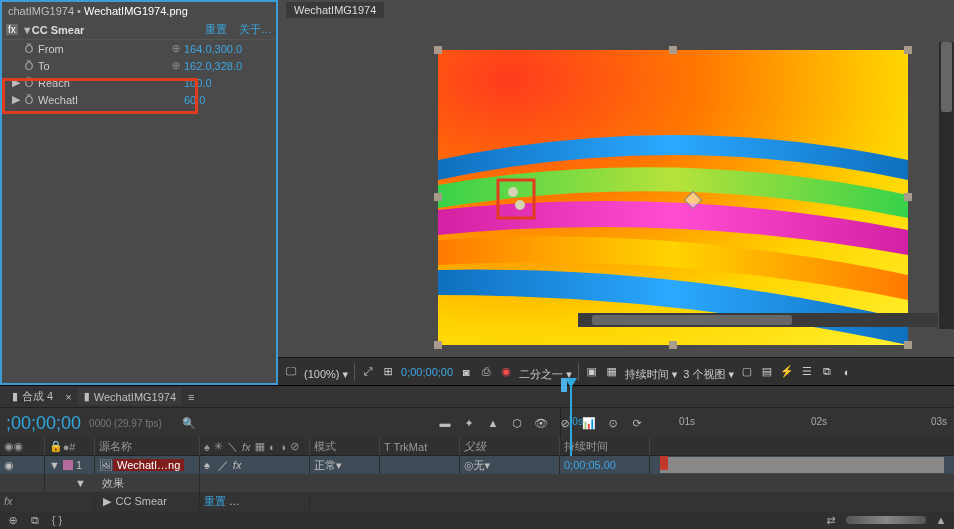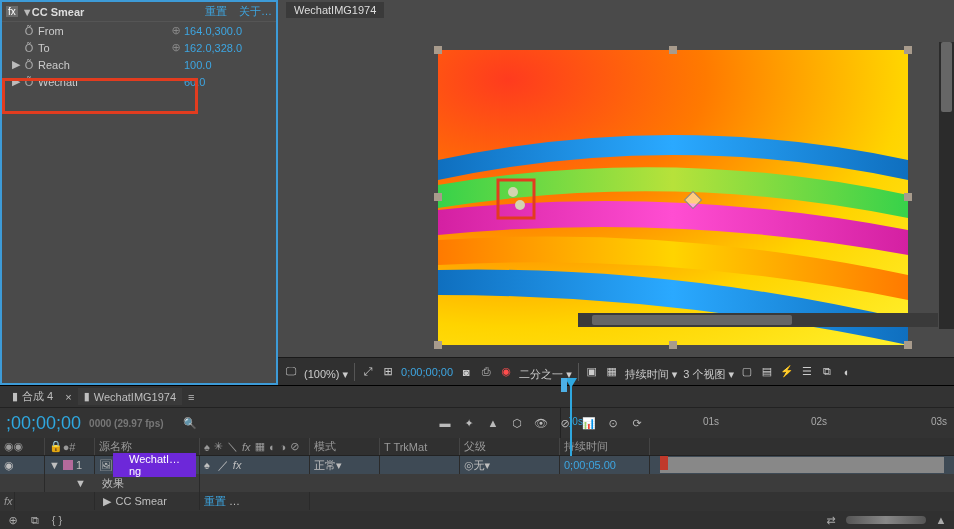--- a/index.html
+++ b/index.html
@@ -40,39 +40,43 @@
 .tl-icons { margin-left: auto; display: flex; gap: 10px; padding-right: 10px; color: #bbb; }
 .ruler { position: absolute; left: 560px; right: 0; top: -30px; height: 30px; border-left: 1px solid #222; }
 .ruler-label { position: absolute; top: 8px; color: #aaa; font-size: 10px; }
 .playhead { position: absolute; top: -30px; width: 12px; height: 130px; }
 .columns-header { height: 18px; background: #303030; display: flex; align-items: center; font-size: 10px; color: #999; border-bottom: 1px solid #222; }
 .col { padding: 0 4px; border-right: 1px solid #444; height: 100%; display: flex; align-items: center; }
 .layer-row { height: 18px; display: flex; align-items: center; background: #3e4a55; }
 .layer-row.grey { background: #3c3c3c; }
 .layer-row.dark { background: #333; }
 .lcell { padding: 0 4px; display: flex; align-items: center; height: 100%; border-right: 1px solid #2a2a2a; }
-.layer-name-box { background: #6d28d9; padding: 0 16px; color: #fff; }
+.layer-name-box { background: #7f1d1d; padding: 0 4px; color: #fff; }
 .blue-link { color: #3da6e2; }
 .track-area { position: absolute; left: 660px; right: 0; top: 0; bottom: 0; }
 .track-bar { position: absolute; height: 16px; background: #888; top: 1px; left: 0; right: 10px; }
 .marker { position: absolute; width: 8px; height: 14px; background: #c0392b; }
 .footer-bar { height: 18px; background: #303030; display: flex; align-items: center; gap: 8px; padding: 0 6px; color: #aaa; }
 .sm-icon { width: 14px; height: 14px; display: inline-flex; align-items: center; justify-content: center; }
 .scrollbar-v { position: absolute; right: 0; top: 22px; bottom: 28px; width: 15px; background: #2b2b2b; }
 .sb-thumb-v { position: absolute; top: 0; left: 2px; right: 2px; height: 70px; background: #666; border-radius: 2px; }
 .scrollbar-h { position: absolute; left: 300px; right: 16px; bottom: 30px; height: 14px; background: #3a3a3a; }
 .sb-thumb-h { position: absolute; top: 2px; bottom: 2px; left: 14px; width: 200px; background: #666; border-radius: 2px; }
 .red-highlight { position: absolute; border: 3px solid #e23c1f; pointer-events: none; z-index: 10; }
 </style>
 </head>
 <body>
 
 <div class="top-area">
 
   <div class="effects-panel" style="position:relative;">
+    <div class="ep-title">
+      <span>chatIMG1974 •</span>
+      <span style="color:#fff">WechatIMG1974.png</span>
+    </div>
     <div class="fx-header">
       <span class="fx-badge">fx</span>
       <span class="tri">▼</span>
       <span class="fx-name">CC Smear</span>
       <span class="fx-reset">重置</span>
       <span class="fx-about">关于…</span>
     </div>
 
     <div class="prop-row">
       <span class="tri"></span>
@@ -205,41 +209,41 @@
     <span>×</span>
     <div class="comp-tab active">
       <span>▮</span>
       <span>WechatIMG1974</span>
     </div>
     <span>≡</span>
   </div>
 
   <div class="tl-header">
     <span class="timecode">;00;00;00</span>
-    <div style="display:flex; flex-direction:column; justify-content:center;font-weight:bold;">
+    <div style="display:flex; flex-direction:column; justify-content:center;">
       <span class="fps">0000 (29.97 fps)</span>
     </div>
     <span class="search-icon">🔍</span>
     <div class="tl-icons" style="margin-right:300px;">
       <span class="sm-icon">▬</span>
       <span class="sm-icon">✦</span>
       <span class="sm-icon">▲</span>
       <span class="sm-icon">⬡</span>
       <span class="sm-icon">👁</span>
       <span class="sm-icon">⊘</span>
       <span class="sm-icon">📊</span>
       <span class="sm-icon">⊙</span>
       <span class="sm-icon">⟳</span>
     </div>
   </div>
 
   <div style="position:relative; flex:1;">
     <div class="ruler">
       <span class="ruler-label" style="left:8px; color:#2fa8e0;">)0s</span>
-      <span class="ruler-label" style="left:142px;">01s</span>
+      <span class="ruler-label" style="left:118px;">01s</span>
       <span class="ruler-label" style="left:250px;">02s</span>
       <span class="ruler-label" style="left:370px;">03s</span>
       <svg class="playhead" style="left:4px;">
           <polygon points="0,0 12,0 6,10" fill="#2fa8e0"></polygon>
           <rect x="5" y="8" width="2" height="120" fill="#2fa8e0"></rect>
         </svg>
       <svg class="playhead" style="left:0px; top:-30px;">
           <rect x="0" y="0" width="6" height="14" fill="#4db0e6"></rect>
         </svg>
     </div>
@@ -256,21 +260,21 @@
           <span>✳</span>
           <span>＼</span>
           <span style="font-style:italic">fx</span>
           <span>▦</span>
           <span>◐</span>
           <span>◑</span>
           <span>⊘</span>
         </div>
       <div class="col" style="width:70px;">模式</div>
       <div class="col" style="width:80px;">T  TrkMat</div>
-      <div class="col" style="width:100px;">父级</div>
+      <div class="col" style="width:100px;font-style:italic;">父级</div>
       <div class="col" style="width:90px;">持续时间</div>
     </div>
 
     <div style="position:relative;">
       <div class="layer-row">
         <div class="lcell" style="width:45px;">
             <span>◉</span>
           </div>
         <div class="lcell" style="width:50px; gap:3px;">
           <span>▼</span>

